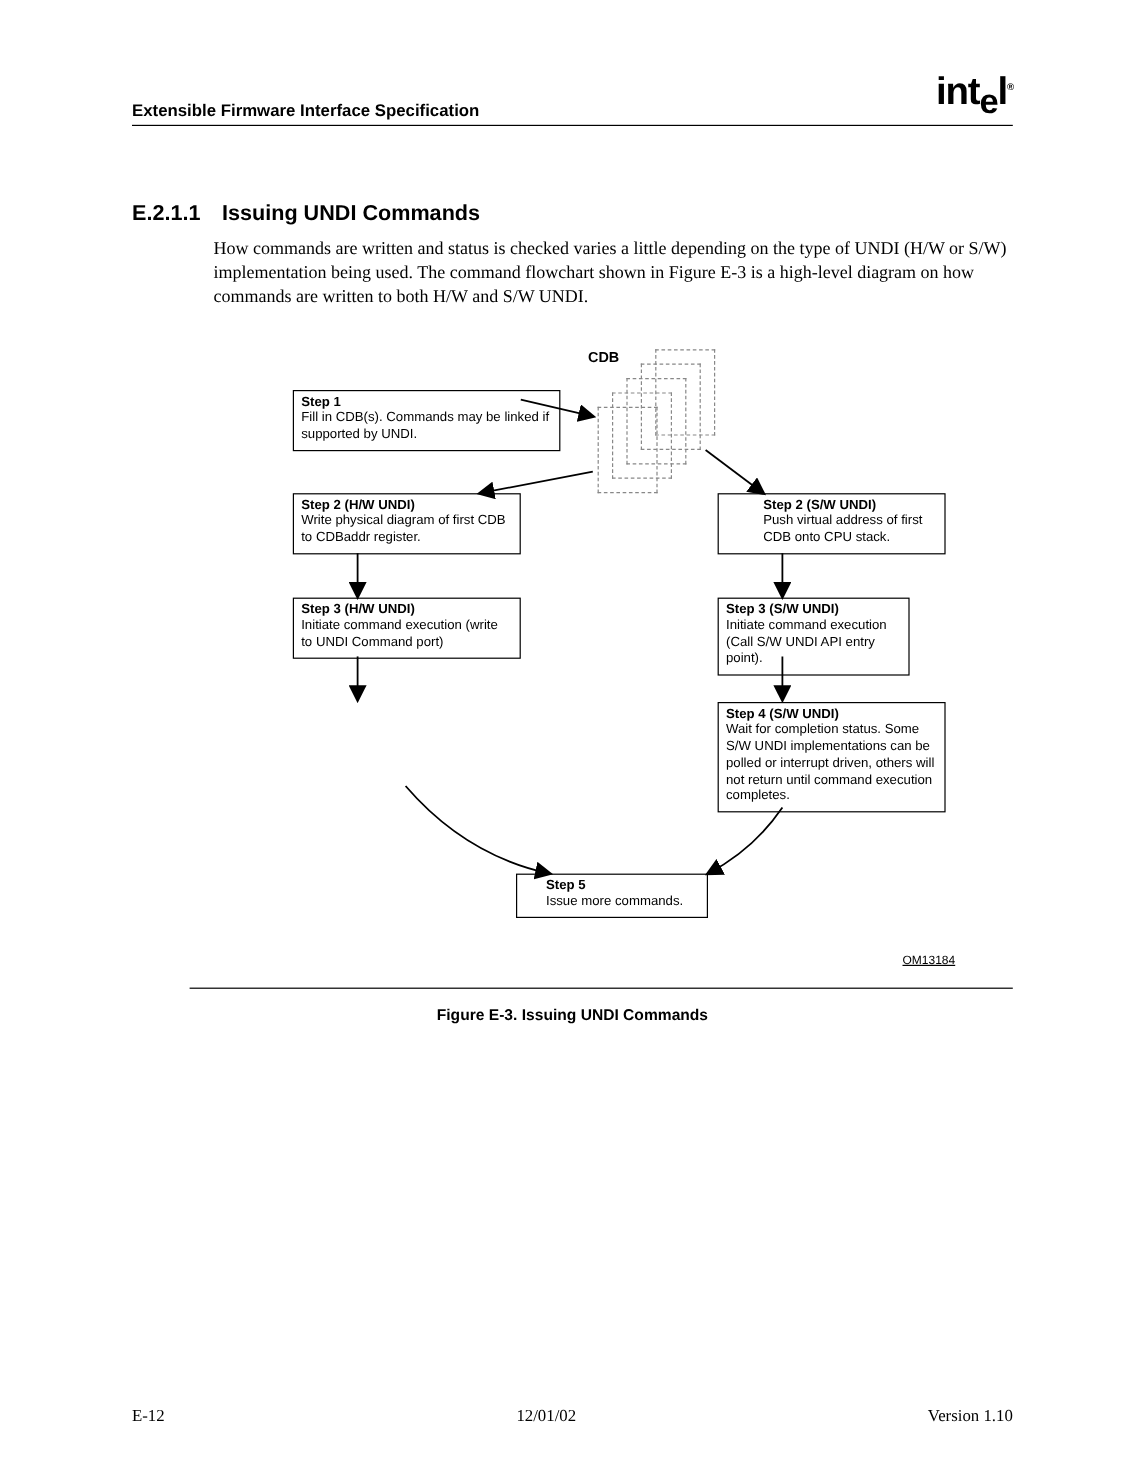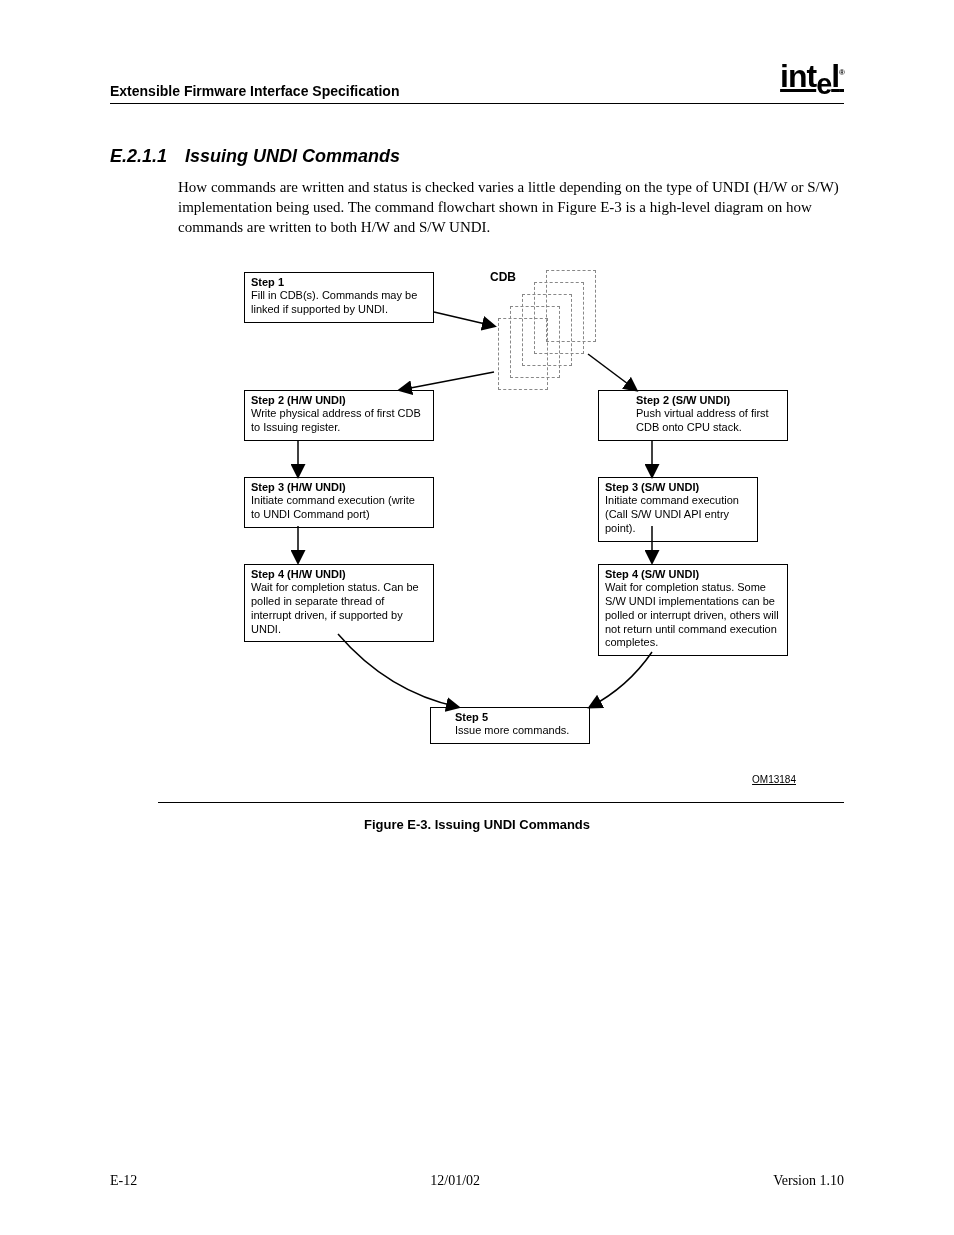--- a/index.html
+++ b/index.html
@@ -29,28 +29,26 @@
     font-family: Arial, Helvetica, sans-serif;
     font-weight: bold;
     font-size: 14px;
   }
   .logo {
     font-family: Arial, Helvetica, sans-serif;
     font-weight: bold;
     font-size: 32px;
     line-height: 1;
     letter-spacing: -1px;
-    text-decoration: underline;
   }
   .section-heading {
     font-family: Arial, Helvetica, sans-serif;
     font-weight: bold;
     font-size: 18px;
-    margin-top: 42px;
-    font-style: italic;
+    margin-top: 62px;
   }
   .section-heading .num { display:inline-block; width: 75px; }
   .body-para {
     font-size: 15px;
     margin-top: 10px;
     margin-left: 68px;
     line-height: 1.35;
   }
   .figure-area {
     margin-top: 24px;
@@ -118,49 +116,45 @@
 
   <div class="figure-area">
 
     <div class="cdb-label" style="left:332px; top:8px;">CDB</div>
     <div class="cdb-stack" style="left:388px; top:8px; width:50px; height:72px;"></div>
     <div class="cdb-stack" style="left:376px; top:20px; width:50px; height:72px;"></div>
     <div class="cdb-stack" style="left:364px; top:32px; width:50px; height:72px;"></div>
     <div class="cdb-stack" style="left:352px; top:44px; width:50px; height:72px;"></div>
     <div class="cdb-stack" style="left:340px; top:56px; width:50px; height:72px;"></div>
 
-    <div class="fbox" style="left:86px; top:10px; width:190px;">
+    <div class="fbox" style="left:86px; top:42px; width:223px;">
       <div class="ftitle">Step 1</div>
       <div>Fill in CDB(s).  Commands may be linked if supported by UNDI.</div>
     </div>
 
     <div class="fbox" style="left:86px; top:128px; width:190px;">
       <div class="ftitle">Step 2 (H/W UNDI)</div>
-      <div>Write physical address of first CDB to Issuing register.</div>
+      <div>Write physical diagram of first CDB to CDBaddr register.</div>
     </div>
 
     <div class="fbox" style="left:440px; top:128px; width:190px;padding-left:37px;">
       <div class="ftitle">Step 2 (S/W UNDI)</div>
       <div>Push virtual address of first CDB onto CPU stack.</div>
     </div>
 
     <div class="fbox" style="left:86px; top:215px; width:190px;">
       <div class="ftitle">Step 3 (H/W UNDI)</div>
       <div>Initiate command execution (write to UNDI Command port)</div>
     </div>
 
     <div class="fbox" style="left:440px; top:215px; width:160px;">
       <div class="ftitle">Step 3 (S/W UNDI)</div>
       <div>Initiate command execution (Call S/W UNDI API entry point).</div>
     </div>
 
-    <div class="fbox" style="left:86px; top:302px; width:190px;">
-      <div class="ftitle">Step 4 (H/W UNDI)</div>
-      <div>Wait for completion status. Can be polled in separate thread of interrupt driven, if supported by UNDI.</div>
-    </div>
 
     <div class="fbox" style="left:440px; top:302px; width:190px;">
       <div class="ftitle">Step 4 (S/W UNDI)</div>
       <div>Wait for completion status.  Some S/W UNDI implementations can be polled or interrupt driven, others will not return until command execution completes.</div>
     </div>
 
     <div class="fbox" style="left:272px; top:445px; width:160px;padding-left:24px;">
       <div class="ftitle">Step 5</div>
       <div>Issue more commands.</div>
     </div>

